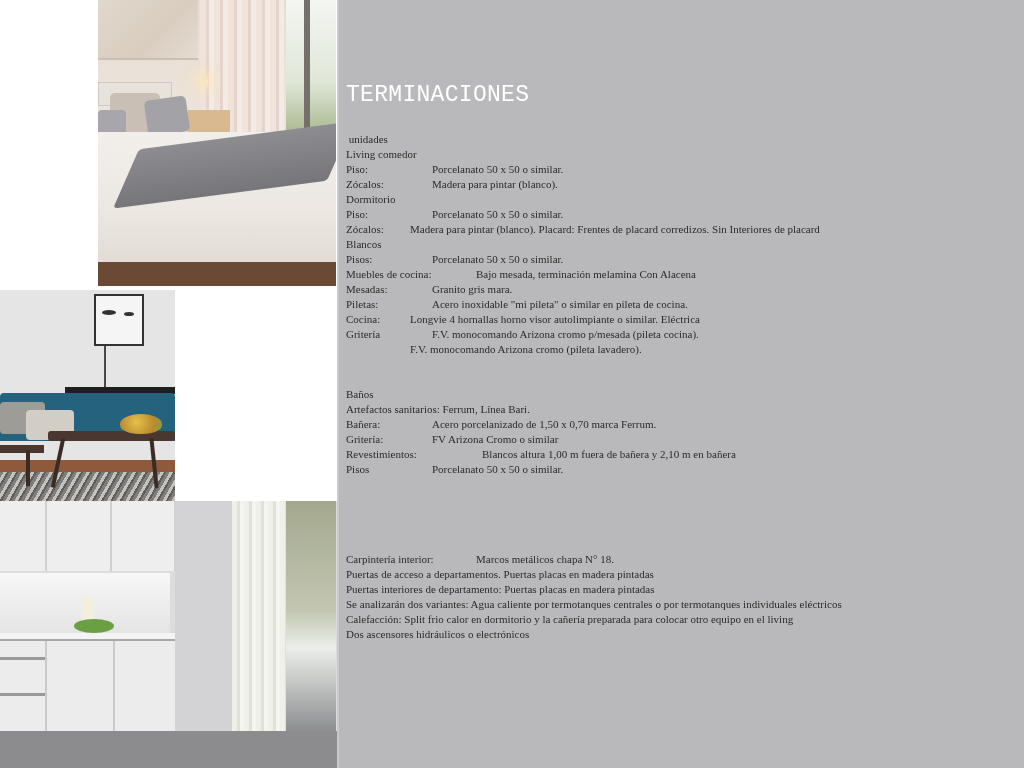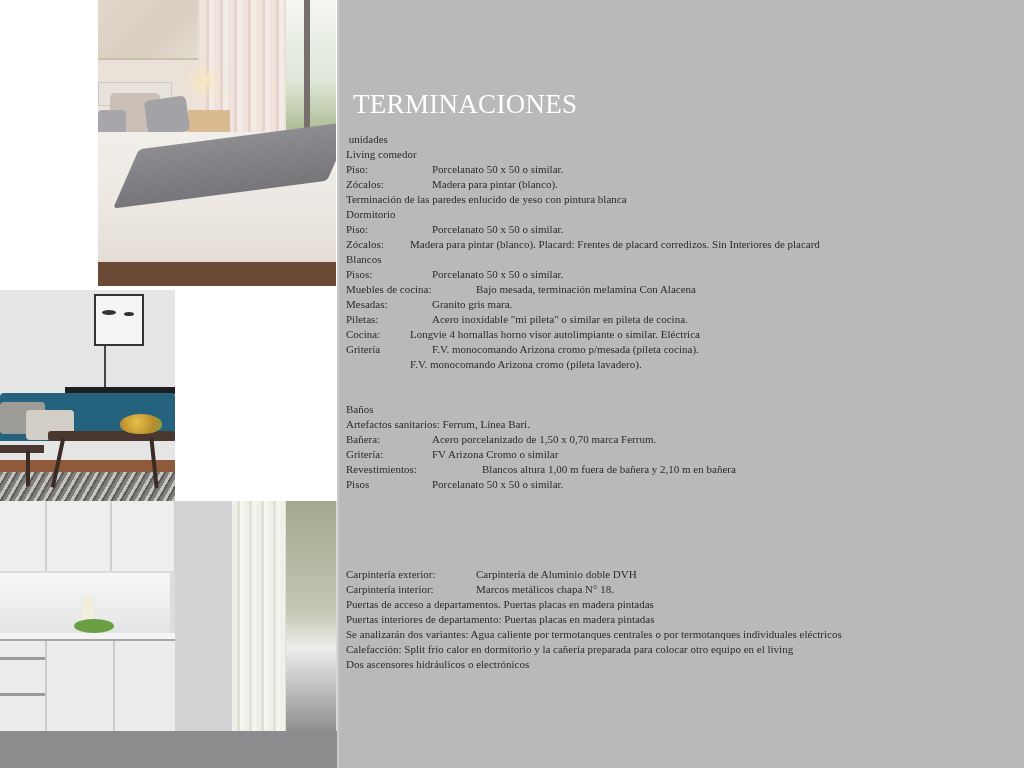--- a/index.html
+++ b/index.html
@@ -71,22 +71,22 @@
       background: repeating-linear-gradient(90deg, #eff0e8 0 5px, #e0e1d8 5px 8px, #f4f5ee 8px 12px); }
     .kitchen .window { position:absolute; left:286px; top:0; width:50px; height:245px;
       background: linear-gradient(180deg, #a3a88e 0%, #c3c7b2 45%, #eceeea 60%, #7b7d80 100%); }
     .kitchen .floor { position:absolute; left:0; top:230px; width:337px; height:37px; background:#8c8c8e; }
     .kitchen .greens { position:absolute; left:74px; top:118px; width:40px; height:14px; background:#6aa043; border-radius:50%; }
     .kitchen .bottle { position:absolute; left:82px; top:96px; width:12px; height:24px; background:#f3efdf; border-radius:3px; }
 
     
     .title {
       position: absolute; left: 346px; top: 82px;
-      font-family: Liberation Serif, serif; font-weight: 200;
-      font-size: 27px; letter-spacing: 0.3px; color: #ffffff; margin: 7px;
+      font-family: Liberation Mono, monospace; font-weight: 200;
+      font-size: 23px; letter-spacing: 0.3px; color: #ffffff; margin: 0;
     }
     .content {
       position: absolute; left: 346px; top: 132px; width: 678px;
       font-family: Liberation Serif, serif; font-size: 11px; line-height: 15px;
       color: #2b2b2b; white-space: nowrap;
     }
     .line { height: 15px; position: relative; }
     .line .lbl { display: inline-block; }
     .line .val { position: absolute; top: 0; text-align: center; }
     .gap { height: 15px; }
@@ -160,21 +160,20 @@
 
   <div class="line">Living comedor</div>
   <div class="line">
     <span class="lbl">Piso:</span>
     <span class="val" style="left:86px;">Porcelanato  50 x 50 o similar.</span>
   </div>
   <div class="line">
     <span class="lbl">Zócalos:</span>
     <span class="val" style="left:86px;">Madera para pintar (blanco).</span>
   </div>
-  <div class="line">Terminación de las paredes enlucido de yeso con pintura blanca</div>
 
   <div class="line">Dormitorio</div>
   <div class="line">
     <span class="lbl">Piso:</span>
     <span class="val" style="left:86px;">Porcelanato  50 x 50 o similar.</span>
   </div>
   <div class="line">
     <span class="lbl">Zócalos:</span>
     <span class="val" style="left:64px;">Madera para pintar (blanco). Placard: Frentes de placard corredizos. Sin Interiores de placard</span>
   </div>
@@ -229,24 +228,20 @@
     <span class="lbl">Pisos</span>
     <span class="val" style="left:86px;">Porcelanato  50 x 50 o similar.</span>
   </div>
 
   <div class="gap"></div>
   <div class="gap"></div>
   <div class="gap"></div>
   <div class="gap"></div>
 
   <div class="gap"></div>
-  <div class="line">
-    <span class="lbl">Carpintería exterior:</span>
-    <span class="val" style="left:130px;">Carpintería de Aluminio doble DVH</span>
-  </div>
   <div class="line">
     <span class="lbl">Carpintería interior:</span>
     <span class="val" style="left:130px;">Marcos metálicos chapa N° 18.</span>
   </div>
   <div class="line">Puertas de acceso a departamentos.  Puertas placas en madera pintadas</div>
   <div class="line">Puertas interiores de departamento: Puertas placas en madera pintadas</div>
   <div class="line">Se analizarán dos variantes: Agua caliente por termotanques centrales o por termotanques individuales eléctricos</div>
   <div class="line">Calefacción: Split frio calor en dormitorio y la cañería preparada para colocar otro equipo en el living</div>
   <div class="line">Dos ascensores  hidráulicos o electrónicos</div>
 </div>

